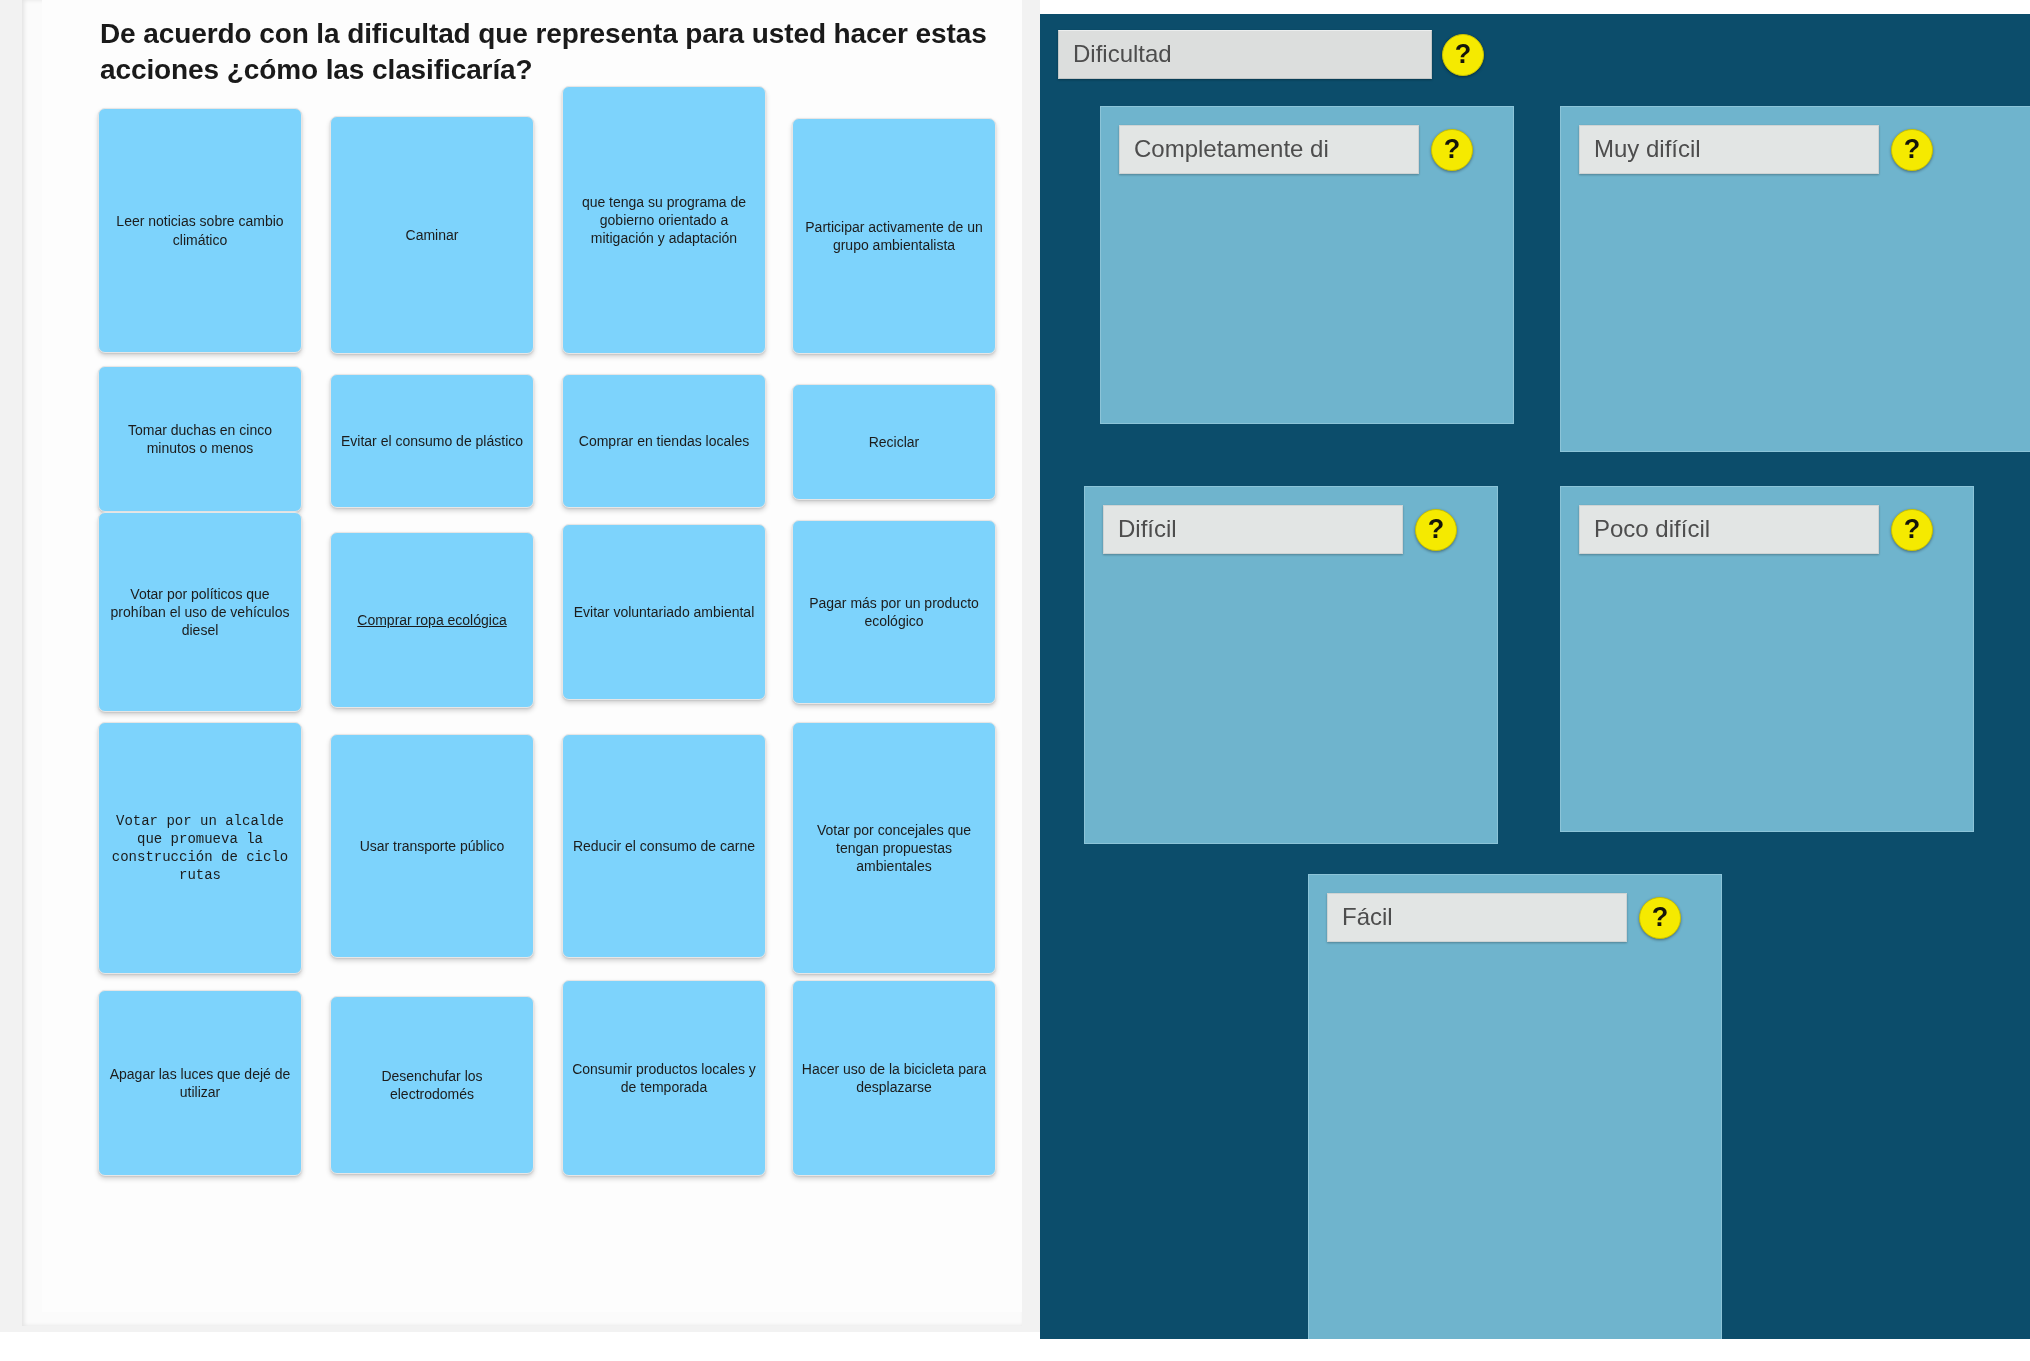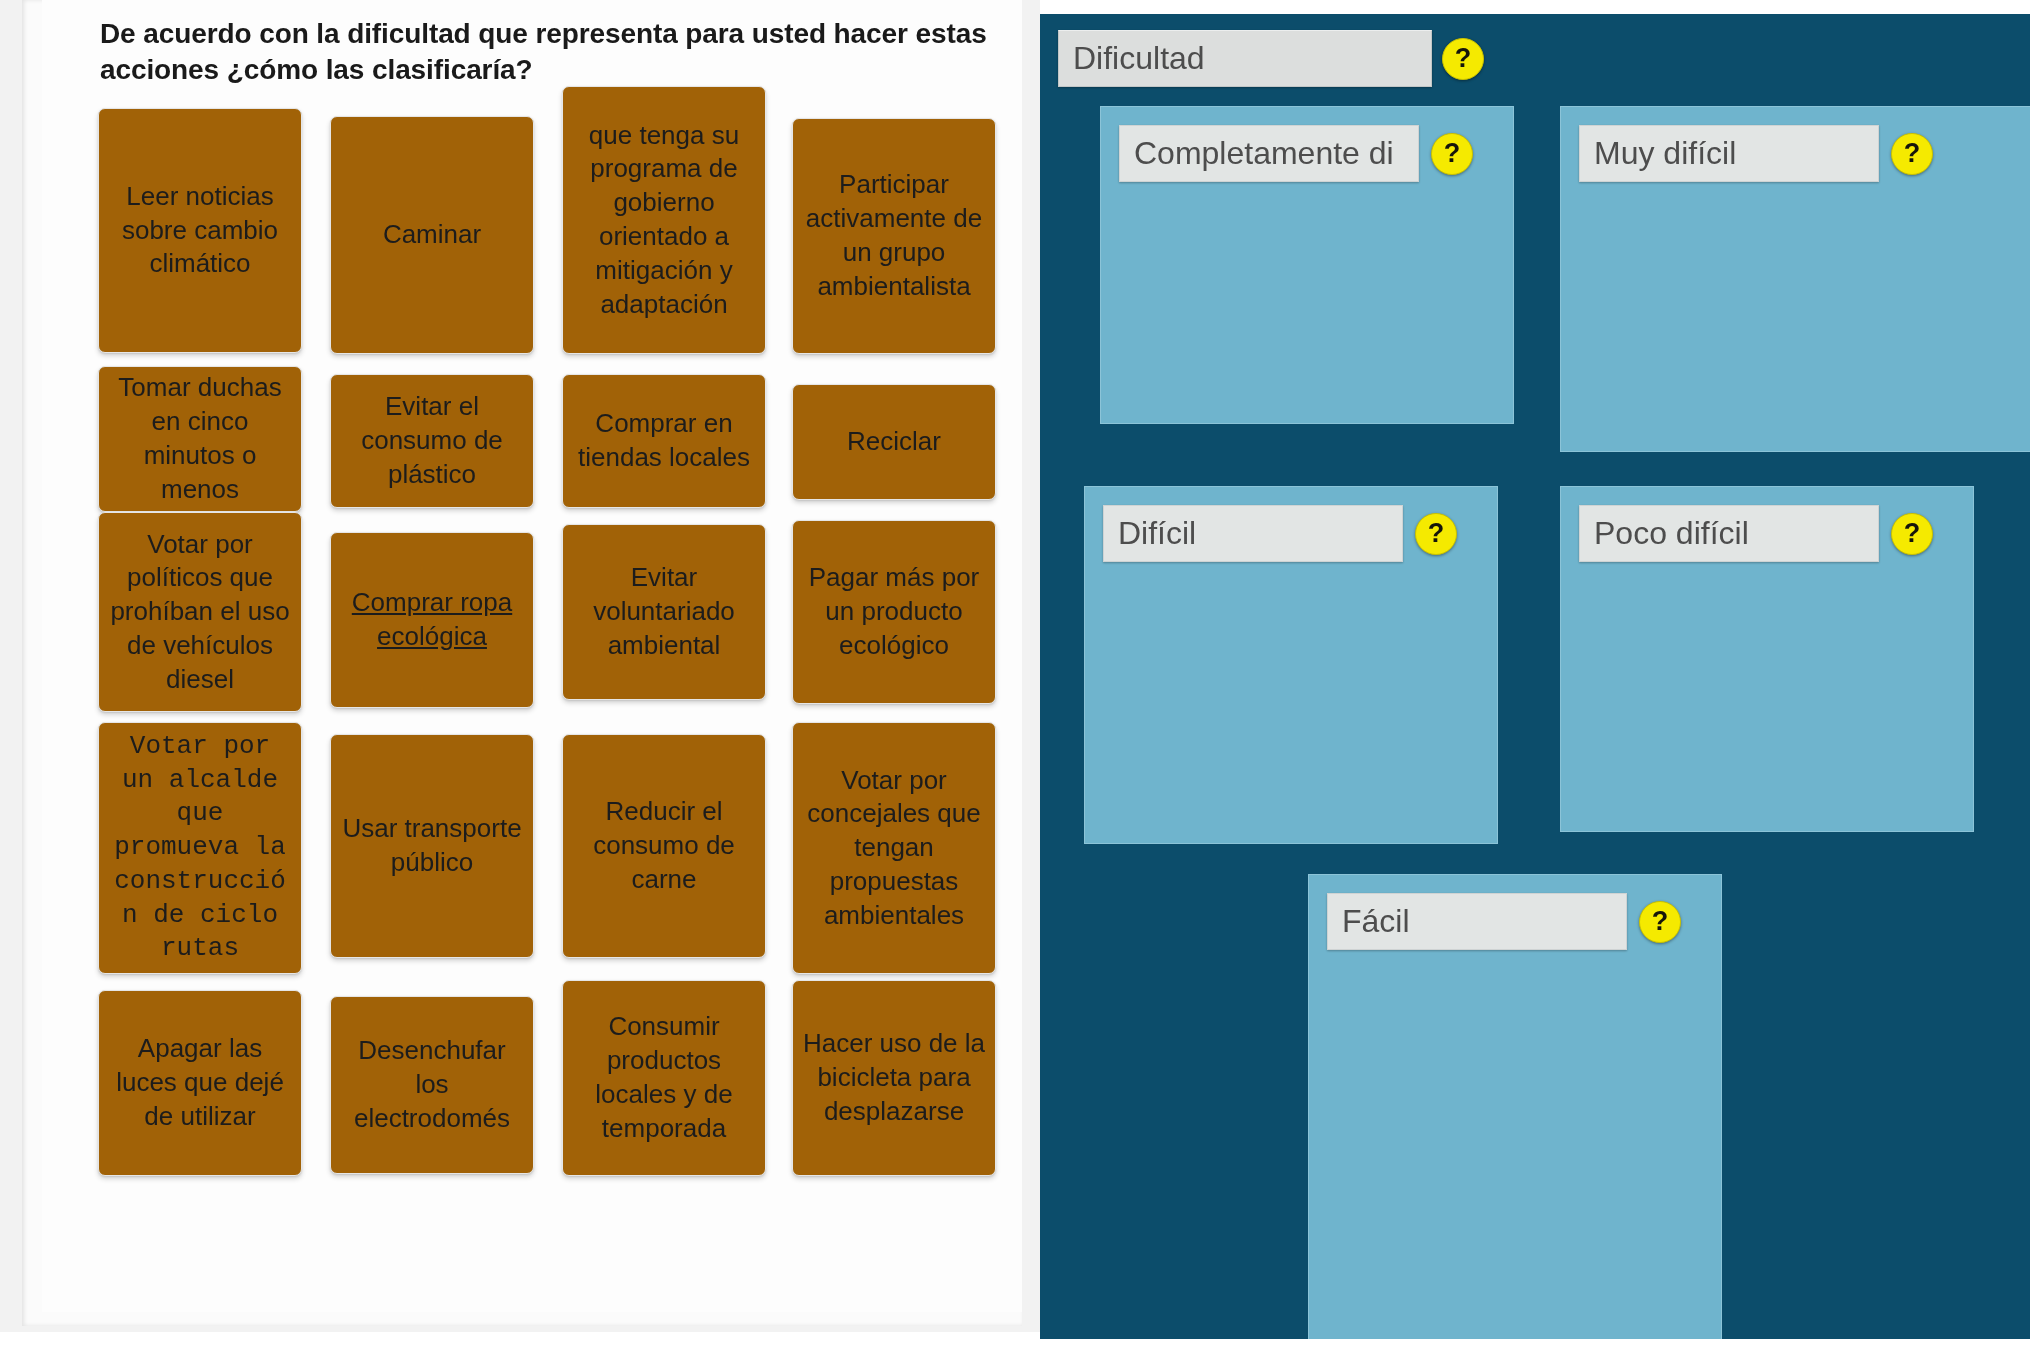--- a/index.html
+++ b/index.html
@@ -73,32 +73,32 @@
     left: 56px;
     top: 108px;
     width: 960px;
   }
   .grid-row {
     position: relative;
     width: 960px;
   }
   .card {
     position: absolute;
-    background: #a16207;
+    background: #7dd3fc;
     border: 1px solid #e6e6e6;
     border-radius: 7px;
     box-shadow: 0 3px 5px rgba(0,0,0,0.16), 0 1px 2px rgba(0,0,0,0.10);
     display: flex;
     align-items: center;
     justify-content: center;
     text-align: center;
     box-sizing: border-box;
     padding: 4px 8px;
     color: #1c1c1c;
-    font-size: 26px;
+    font-size: 14px;
     line-height: 1.30;
     overflow: hidden;
   }
   .card .ctext {
     display: block;
     width: 100%;
     word-wrap: break-word;
   }
   
   .col0 { left: 0px;   width: 204px; }
@@ -122,21 +122,21 @@
     position: absolute;
     display: flex;
     align-items: center;
     gap: 10px;
   }
   .head-pill {
     background: #dcdedd;
     border: 1px solid #c2c6c6;
     border-top-color: #eceeee;
     color: #4d4d4d;
-    font-size: 32px;
+    font-size: 24px;
     line-height: 1;
     padding: 11px 10px 12px 14px;
     box-sizing: border-box;
     box-shadow: 0 1px 2px rgba(0,0,0,0.28);
     white-space: nowrap;
     overflow: hidden;
     text-overflow: clip;
   }
   .help-badge {
     width: 40px;

